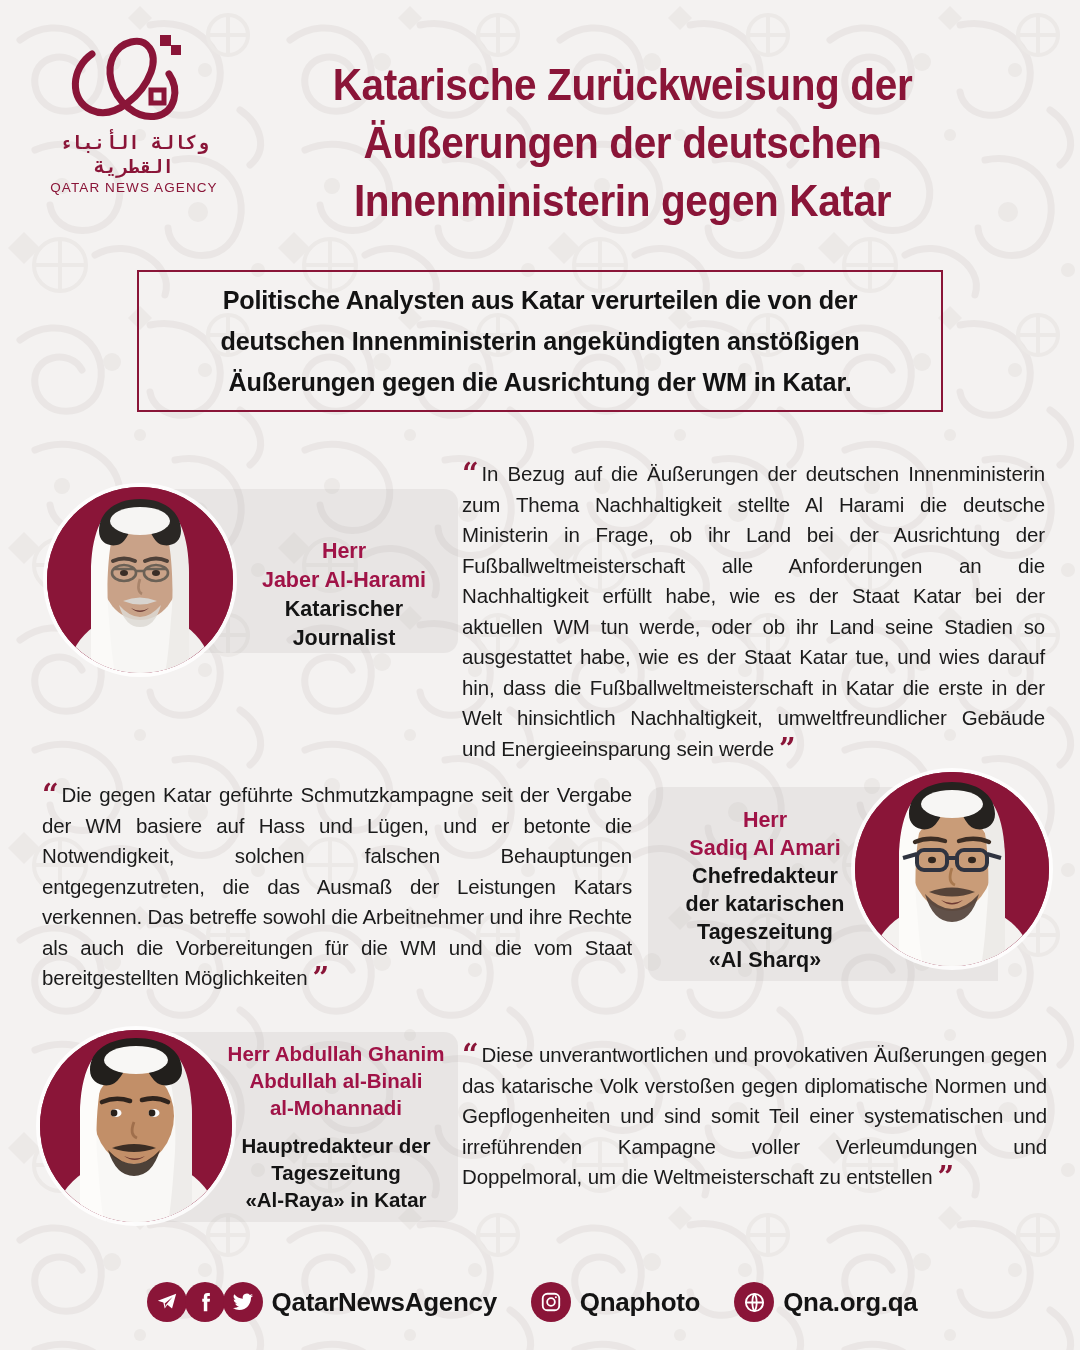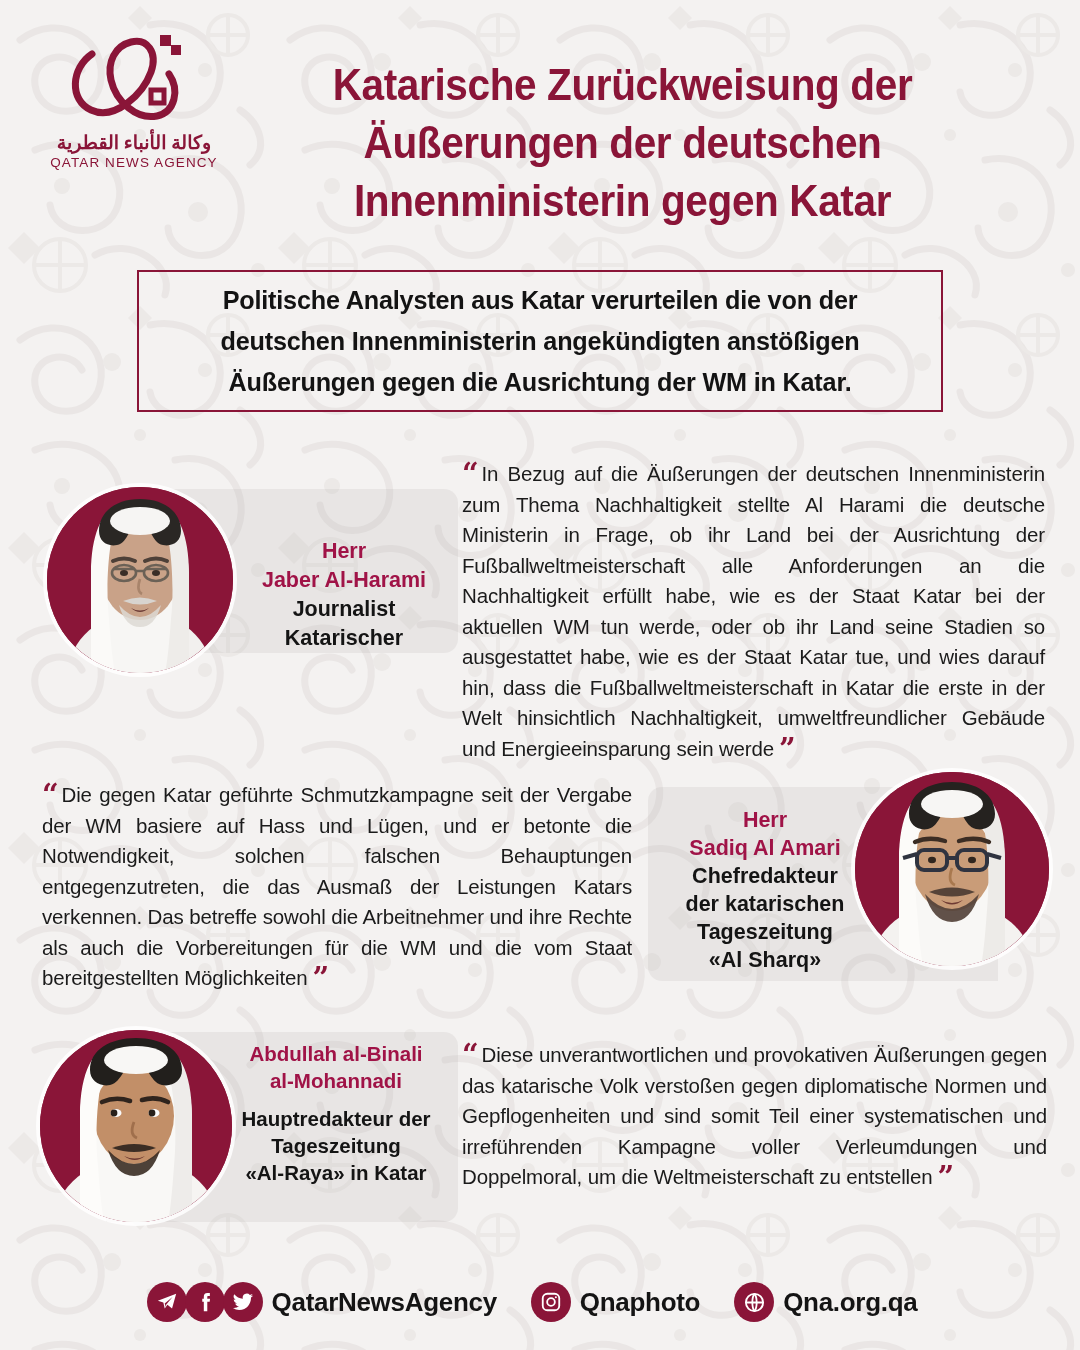--- a/index.html
+++ b/index.html
@@ -12,21 +12,21 @@
   }
   
   #bgpattern{position:absolute;inset:0;z-index:0;opacity:.55;}
   #page{position:absolute;inset:0;z-index:2;}
 
   
   .header{position:absolute;left:0;top:0;width:1080px;height:250px;}
   .logo-wrap{position:absolute;left:44px;top:28px;width:180px;text-align:center;}
   .logo-mark{width:150px;height:105px;margin:0 auto;display:block;}
   .logo-ar{font-size:19px;color:#8a1538;font-weight:bold;letter-spacing:.5px;margin-top:-2px;
-           font-family:Liberation Serif, serif;direction:rtl;}
+           font-family:Liberation Mono, monospace;direction:rtl;}
   .logo-en{font-size:13.5px;color:#8a1538;font-weight:normal;letter-spacing:1.1px;margin-top:1px;}
 
   .title{
     position:absolute;left:215px;top:56px;width:815px;
     text-align:center;
     color:#8a1538;
     font-weight:bold;
     font-size:45px;
     line-height:58px;
     letter-spacing:-0.4px;
@@ -189,22 +189,22 @@
         <path d="M76,114 q17,-7 34,0 q-17,7 -34,0 Z" fill="#d8d4cf"></path>
         <path d="M84,121 q9,5 18,0 q-9,8 -18,0 Z" fill="#6d3c36"></path>
         <path d="M72,118 q21,24 42,0 q-6,22 -21,22 q-15,0 -21,-22 Z" fill="#ddd9d4" opacity=".85"></path>
       </g>
     </svg>
   </div>
 
   <div class="ptext" style="left:238px;top:537px;width:212px;font-size:21.5px;line-height:29px;">
     <div class="pname">Herr</div>
     <div class="pname">Jaber Al-Harami</div>
+    <div class="prole">Katarischer</div>
     <div class="prole">Journalist</div>
-    <div class="prole">Katarischer</div>
   </div>
 
   <div class="quote" style="left:462px;top:459px;width:583px;">
     <p><span class="qm qm-open">“</span><span>In Bezug auf die Äußerungen der deutschen Innenministerin zum Thema Nachhaltigkeit stellte Al Harami die deutsche Ministerin in Frage, ob ihr Land bei der Ausrichtung der Fußballweltmeisterschaft alle Anforderungen an die Nachhaltigkeit erfüllt habe, wie es der Staat Katar bei der aktuellen WM tun werde, oder ob ihr Land seine Stadien so ausgestattet habe, wie es der Staat Katar tue, und wies darauf hin, dass die Fußballweltmeisterschaft in Katar die erste in der Welt hinsichtlich Nachhaltigkeit, umweltfreundlicher Gebäude und Energieeinsparung sein werde</span><span class="qm qm-close">”</span></p>
   </div>
 
   <div class="panel" style="left:648px;top:787px;width:350px;height:194px;border-radius:14px 0 0 14px;"></div>
 
   <div class="portrait" style="left:855px;top:772px;width:194px;height:194px;">
     <svg viewBox="0 0 194 194">
@@ -273,20 +273,21 @@
         <circle cx="112" cy="83" r="3.4" fill="#27201a"></circle>
         <path d="M94,92 q-5,13 3,16" stroke="#a06f4c" stroke-width="2.8" fill="none"></path>
         <path d="M72,118 q22,-8 44,0 q-22,8 -44,0 Z" fill="#3b2d24"></path>
         <path d="M84,126 q11,5 21,0 q-10,8 -21,0 Z" fill="#6b3830"></path>
         <path d="M68,120 q26,28 52,0 q-8,26 -26,26 q-18,0 -26,-26 Z" fill="#3a2c24" opacity=".9"></path>
       </g>
     </svg>
   </div>
 
   <div class="ptext" style="left:212px;top:1040px;width:248px;font-size:20.5px;line-height:27px;">
+    <div class="pname">Herr Abdullah Ghanim</div>
     <div class="pname">Abdullah al-Binali</div>
     <div class="pname">al-Mohannadi</div>
     <div class="prole" style="margin-top:11px">Hauptredakteur der</div>
     <div class="prole">Tageszeitung</div>
     <div class="prole">«Al-Raya» in Katar</div>
   </div>
 
   <div class="quote" style="left:462px;top:1040px;width:585px;">
     <p><span class="qm qm-open">“</span><span>Diese unverantwortlichen und provokativen Äußerungen gegen das katarische Volk verstoßen gegen diplomatische Normen und Gepflogenheiten und sind somit Teil einer systematischen und irreführenden Kampagne voller Verleumdungen und Doppelmoral, um die Weltmeisterschaft zu entstellen</span><span class="qm qm-close">”</span></p>
   </div>

